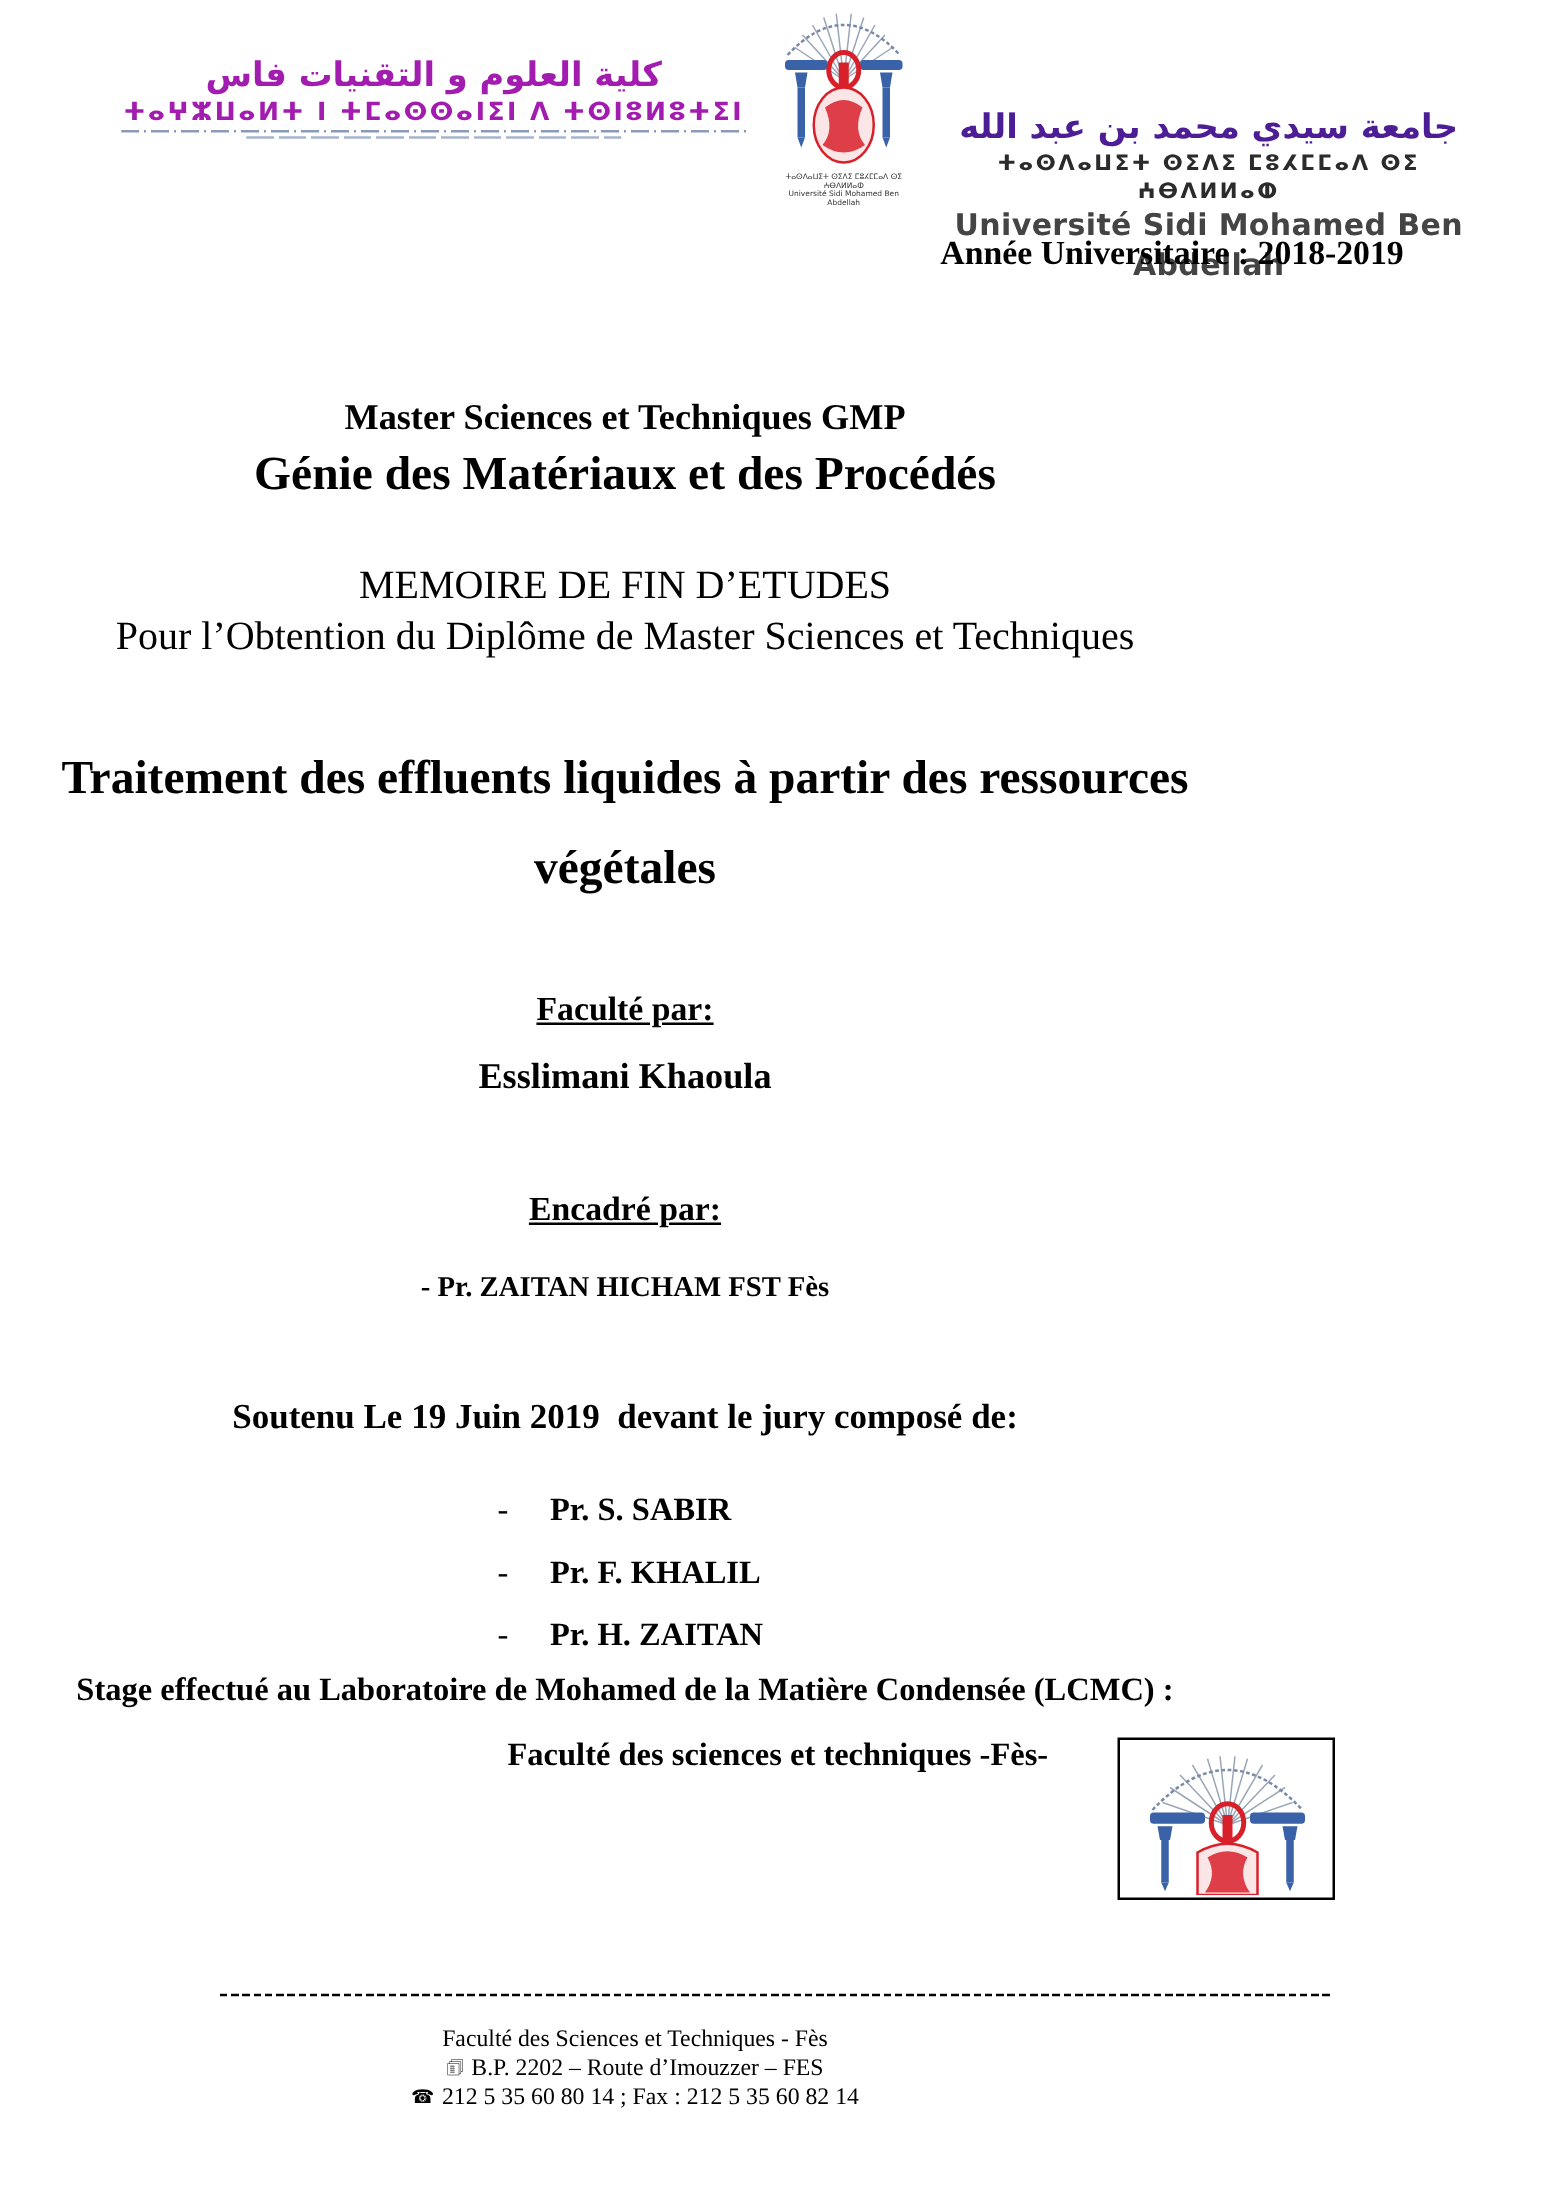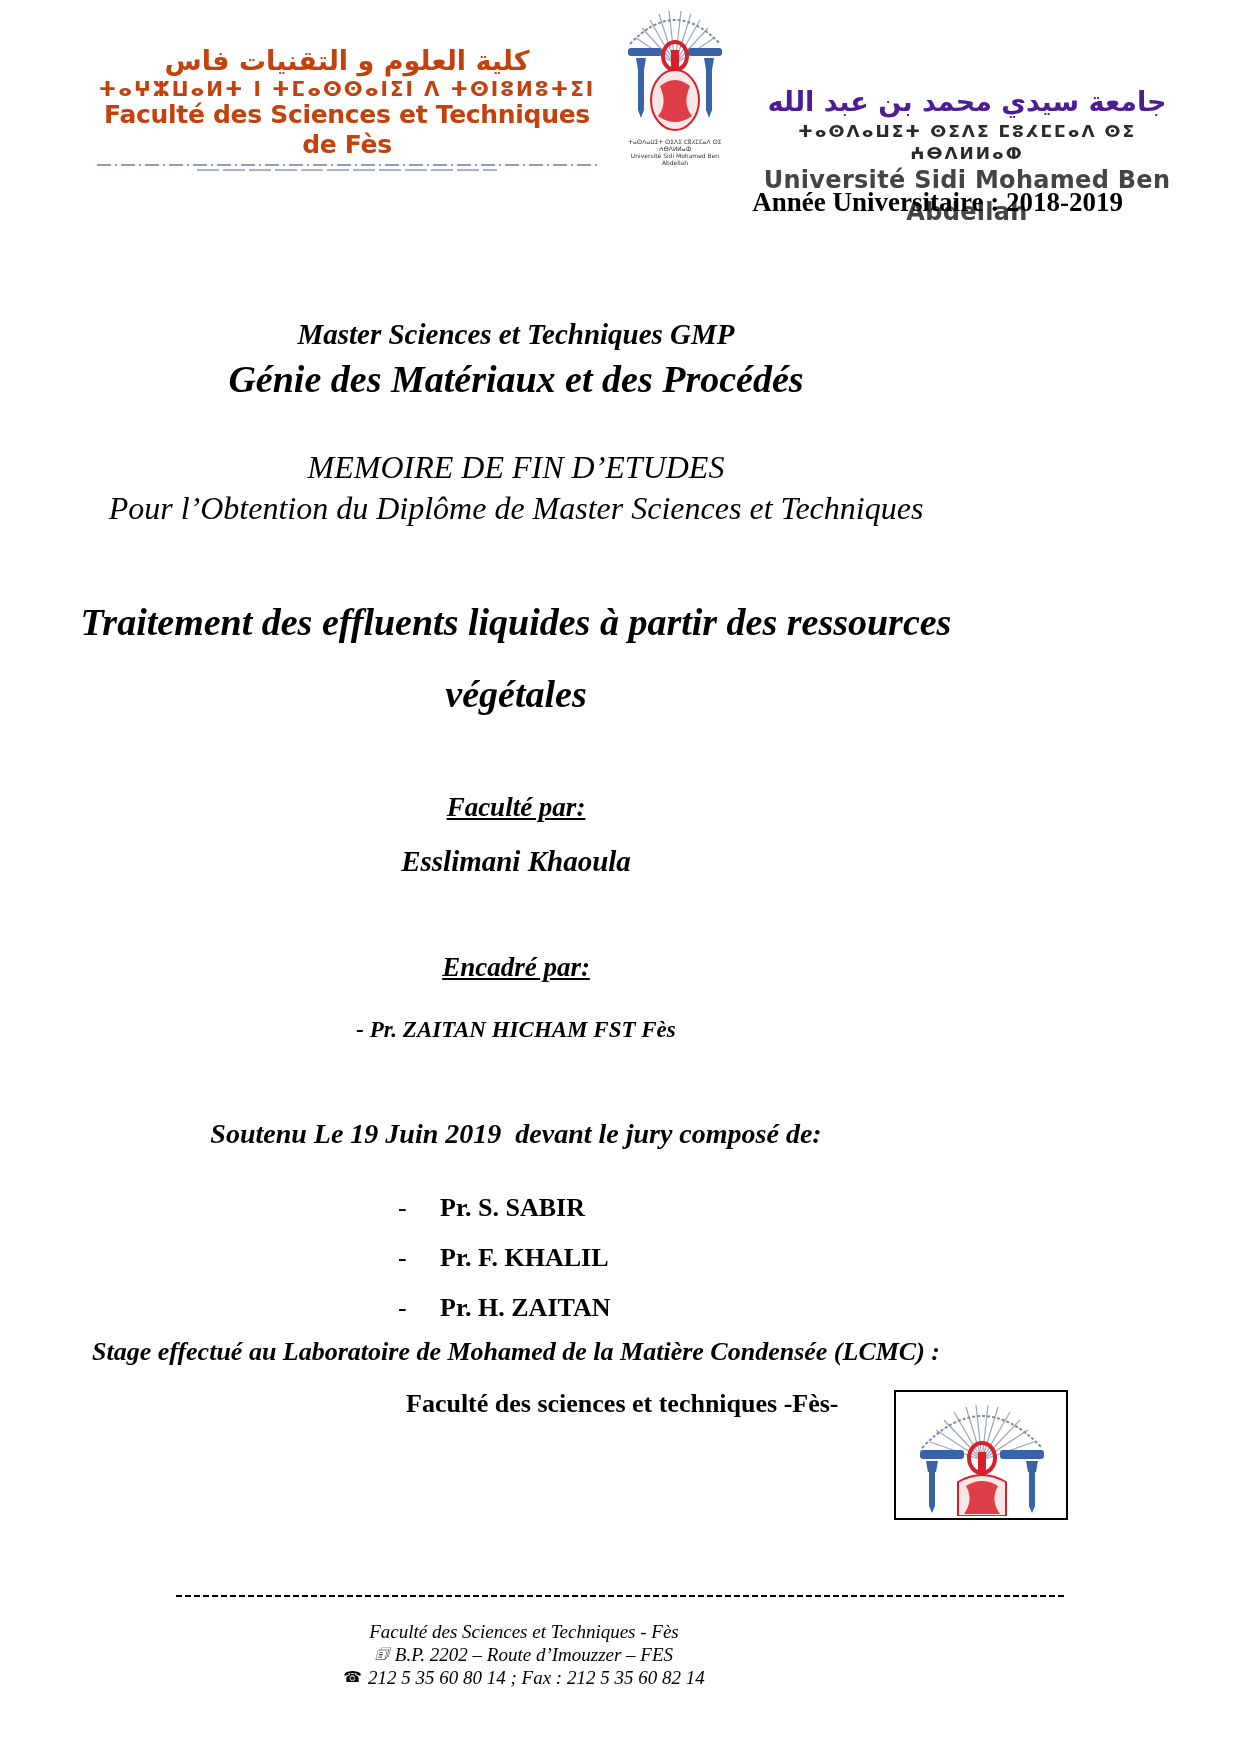--- a/index.html
+++ b/index.html
@@ -1,23 +1,23 @@
 <!DOCTYPE html>
 <html><head>
   <meta charset="utf-8">
   <style>
     * { box-sizing: border-box; margin: 0; padding: 0; }
     html, body { width: 1241px; height: 1754px; background: #ffffff; }
     body { position: relative; overflow: hidden; font-family: "Liberation Serif", serif; color: #000; }
 
     .abs { position: absolute; }
-    .center { left: 16px; width: 1000px; text-align: center; font-style: italic; }
+    .center { left: 0; width: 1000px; text-align: center; }
 
     
-    .fst-logo { left: 92px; top: 44px; width: 510px; text-align: center; color: #c2410c; font-family: "DejaVu Sans", sans-serif; }
+    .fst-logo { left: 92px; top: 44px; width: 510px; text-align: center; color: #a21caf; font-family: "DejaVu Sans", sans-serif; }
     .fst-ar { font-size: 27px; font-weight: bold; line-height: 34px; direction: rtl; }
     .fst-tif { font-size: 20px; letter-spacing: 2px; line-height: 22px; font-weight: bold; }
     .fst-fr { font-size: 25px; font-weight: bold; line-height: 30px; letter-spacing: -0.3px; }
     .fst-rule { margin: 4px auto 0; width: 500px; height: 8px;
       background:
         repeating-linear-gradient(90deg, #8a9ab8 0 14px, transparent 14px 18px, #8a9ab8 18px 20px, transparent 20px 24px) top/100% 2px no-repeat,
         repeating-linear-gradient(90deg, #a8b4cc 0 22px, transparent 22px 26px) center 5px/60% 2px no-repeat; }
 
     .usmba-logo { left: 752px; top: 48px; width: 430px; text-align: center; color: #3a3a3a; font-family: "DejaVu Sans", sans-serif; }
     .usmba-ar { font-size: 27px; font-weight: bold; line-height: 36px; direction: rtl; color: #4c1d95; margin-top: 36px; }
@@ -57,21 +57,20 @@
     .footer { top: 1620px; font-size: 19px; line-height: 23px; padding-left: 16px; }
     .footer-line { display: flex; justify-content: center; align-items: center; gap: 6px; }
     .footer-icon { display: inline-block; font-size: 15px; font-family: "DejaVu Sans", sans-serif; }
   </style>
 </head>
 <body>
 
 <div class="abs fst-logo">
   <div class="fst-ar">كلية العلوم و التقنيات فاس</div>
   <div class="fst-tif">ⵜⴰⵖⵣⵡⴰⵍⵜ ⵏ ⵜⵎⴰⵙⵙⴰⵏⵉⵏ ⴷ ⵜⵙⵏⵓⵍⵓⵜⵉⵏ</div>
-  <div class="fst-fr">Faculté des Sciences et Techniques de Fès</div>
   <div class="fst-rule"></div>
 </div>
 
 <div class="abs emblem-top">
   <svg width="106" height="135" viewBox="0 0 106 135">
 
     <g stroke="#9aa6b8" stroke-width="1.2" fill="none">
       <path d="M53 60 L14 34"></path>
         <path d="M53 60 L20 24"></path>
         <path d="M53 60 L28 16"></path>

